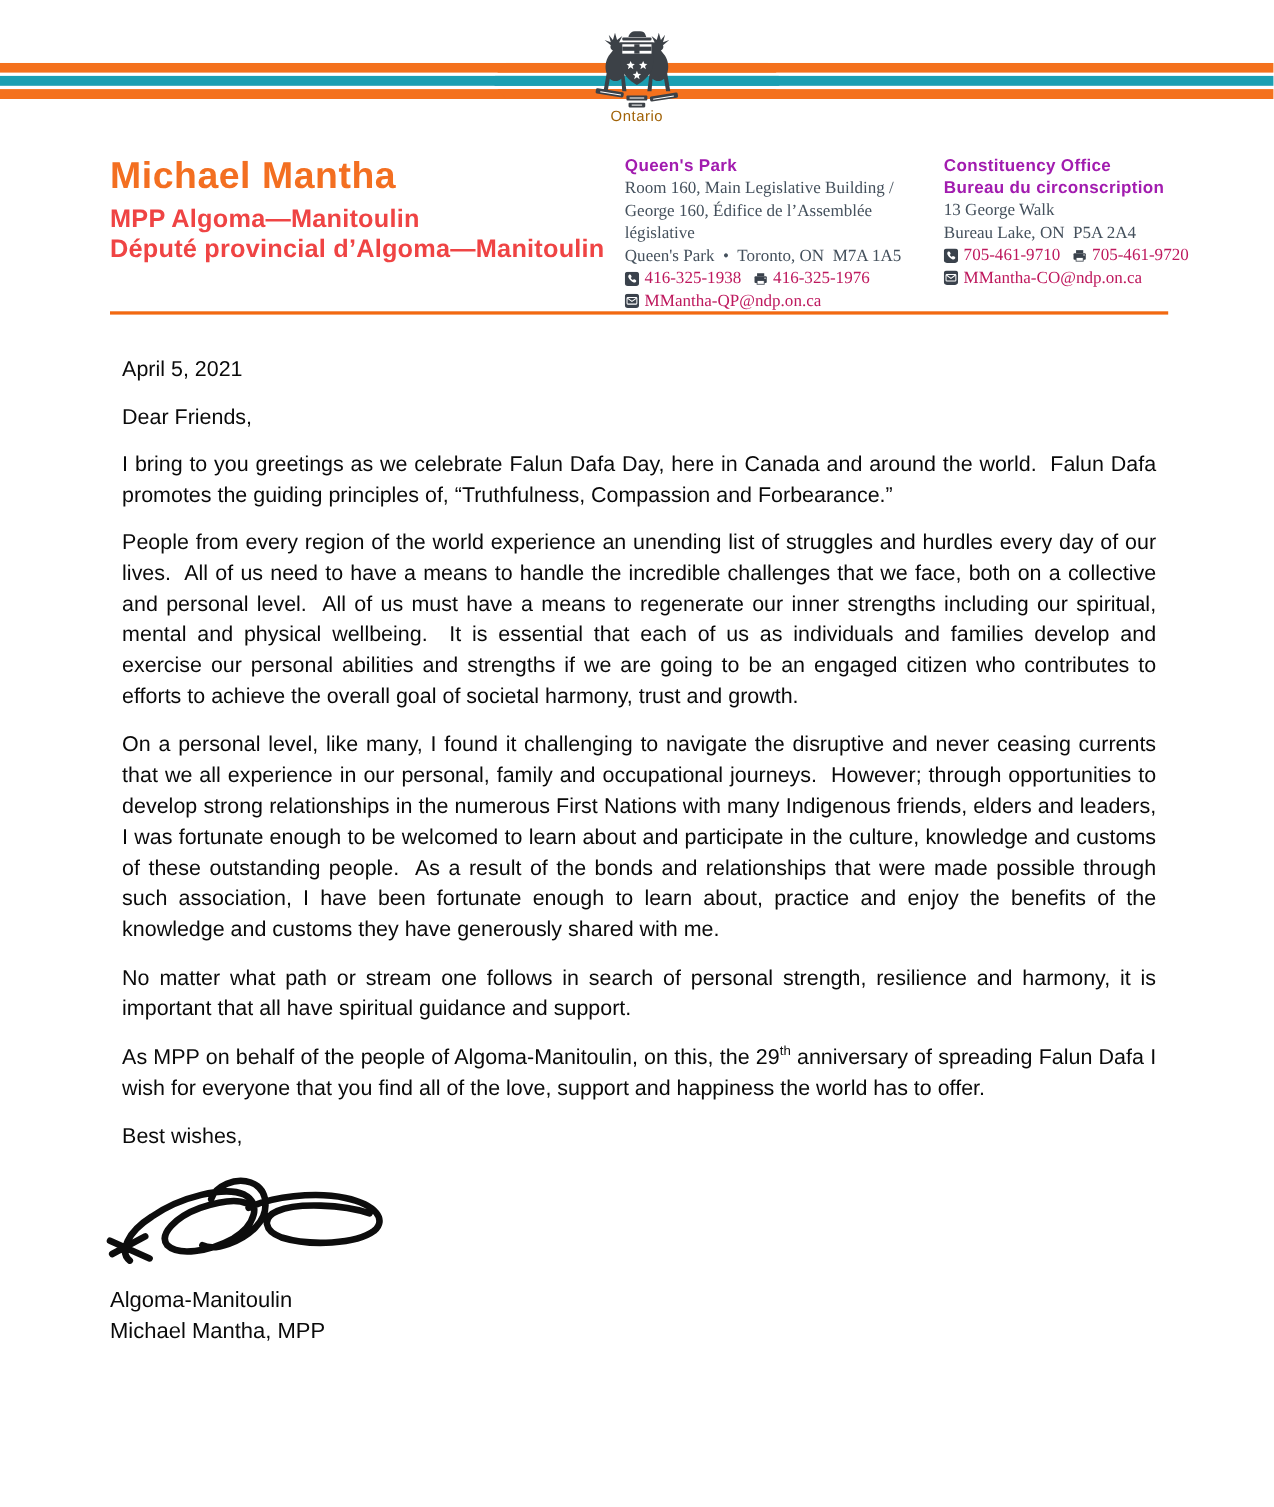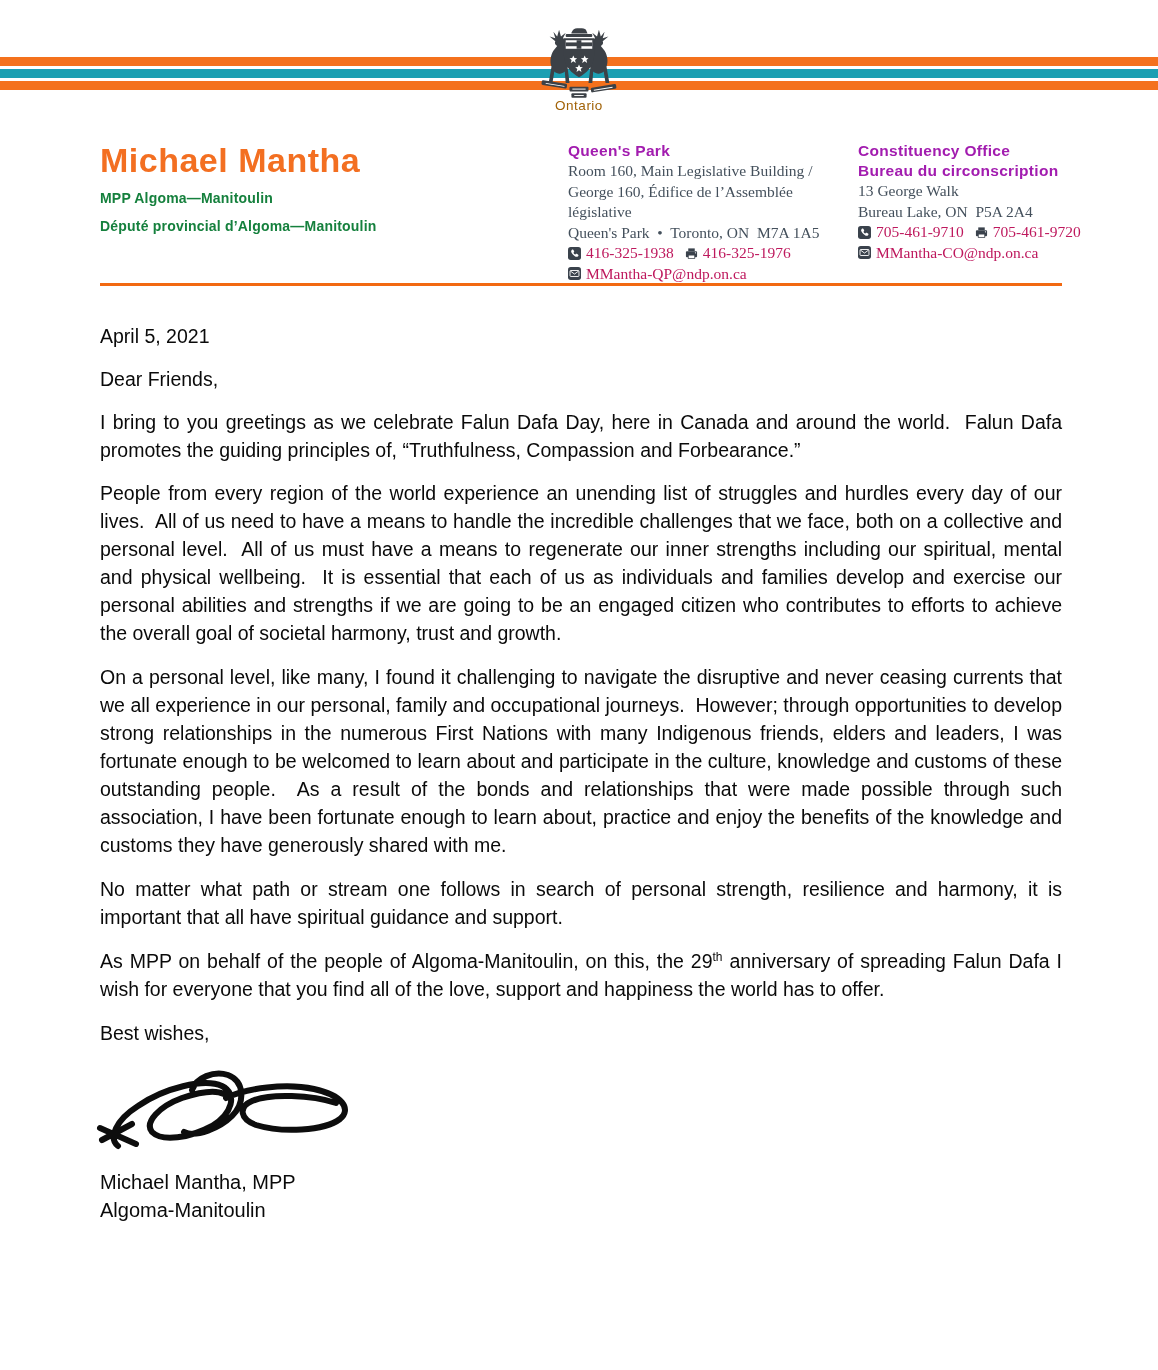--- a/index.html
+++ b/index.html
@@ -18,38 +18,38 @@
     clip-path:polygon(14px 0,100% 0,100% 100%,14px 100%,0 50%);}
 
   
   .crest-wrap{position:absolute;left:0;top:26px;width:1158px;text-align:center;}
   .crest-wrap svg{display:block;margin:0 auto;}
   .ontario-label{margin-top:-2px;font-size:13.5px;letter-spacing:.5px;color:#a16207;font-weight:500;}
 
   
   .name-block{position:absolute;left:100px;top:138px;width:470px;}
   .mpp-name{margin:0;font-size:34px;line-height:45px;font-weight:700;letter-spacing:.5px;color:#F36F21;}
-  .mpp-title{margin:2px 0 0;font-size:14px;line-height:26px;font-weight:700;color:#15803d;letter-spacing:.2px;}
+  .mpp-title{margin:2px 0 0;font-size:23px;line-height:26px;font-weight:700;color:#ef4444;letter-spacing:.2px;}
 
   .contact{position:absolute;top:141px;font-size:15.5px;}
   .contact.qp{left:568px;width:280px;}
   .contact.co{left:858px;width:300px;}
   .contact .head{font-family:"Liberation Sans",sans-serif;font-weight:700;color:#a21caf;
                  font-size:15.5px;line-height:20px;letter-spacing:.3px;}
   .contact .ser{font-family:"Liberation Serif",serif;color:#44505C;line-height:20.5px;white-space:pre-wrap;}
   .contact .row{display:flex;align-items:center;gap:5px;font-family:"Liberation Serif",serif;
                 color:#be185d;line-height:20.5px;}
   .contact .row .num{margin-right:6px;}
   .cicon{width:13px;height:13px;flex:0 0 13px;display:inline-block;}
 
   .divider{position:absolute;left:100px;top:283px;width:962px;height:3px;background:#F26911;}
 
   
   .letter{position:absolute;left:100px;top:322px;width:962px;font-size:19.5px;line-height:28px;}
-  .letter p{margin:0 0 15px;}
+  .letter p{margin:0 11px 15px;}
   .letter p.just{text-align:justify;white-space:pre-wrap;}
   .letter .date,.letter .salut{text-align:left;}
   sup{font-size:12px;line-height:0;vertical-align:super;}
 
   .signature{display:block;margin:4px 0 0 -6px;}
   .closing-names{margin-top:6px;font-size:20px;line-height:28px;}
   .closing-names div{margin:0;}
 </style>
 </head>
 <body>
@@ -190,18 +190,18 @@
     <p>Best wishes,</p>
 
     <svg class="signature" width="290" height="100" viewBox="0 0 290 100">
       <path d="M8,78 L38,62 M6,66 L42,82
                M24,84 C14,76 22,58 44,44 C70,26 110,16 128,24 C144,32 138,52 118,64 C96,76 68,80 58,70 C50,60 66,44 88,36 C106,30 122,28 130,32
                M98,28 C102,16 120,8 134,13 C150,19 152,40 138,54 C126,66 102,76 90,70
                M132,36 C152,26 192,21 220,27 C248,33 258,47 246,57 C230,69 188,71 162,63 C146,57 144,45 158,39 C176,31 218,33 242,41" stroke="#0d0d0d" stroke-width="6" fill="none" stroke-linecap="round" stroke-linejoin="round"></path>
     </svg>
 
     <div class="closing-names">
+      <div>Algoma-Manitoulin</div>
       <div>Michael Mantha, MPP</div>
-      <div>Algoma-Manitoulin</div>
     </div>
   </div>
 
 </div>
 
 </body></html>

